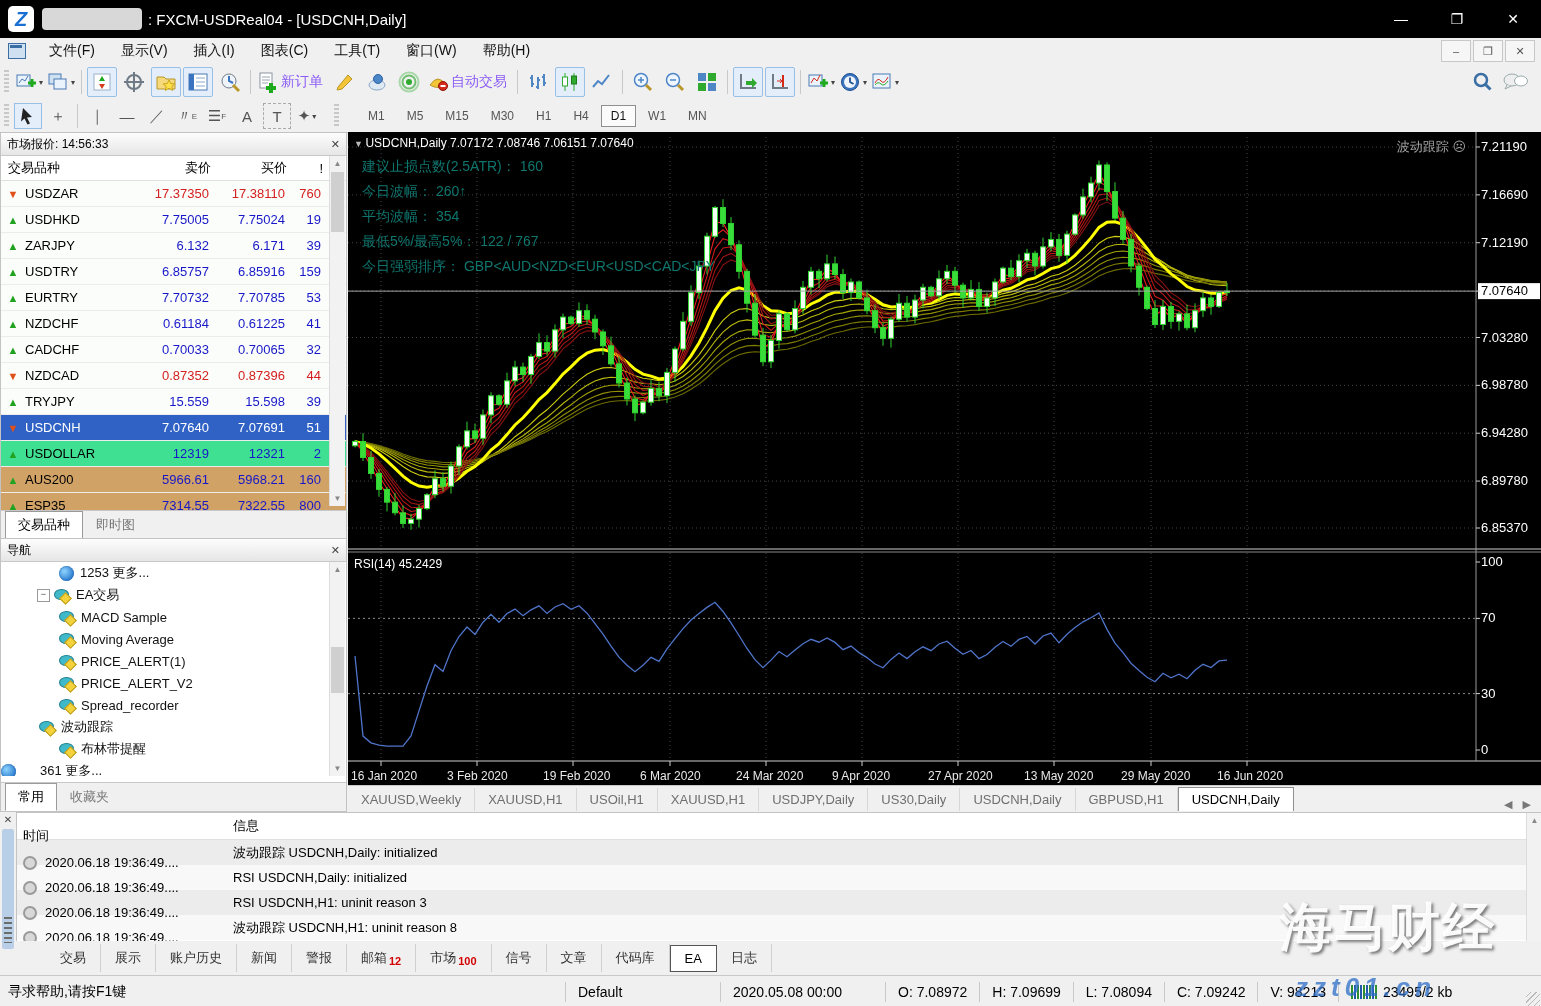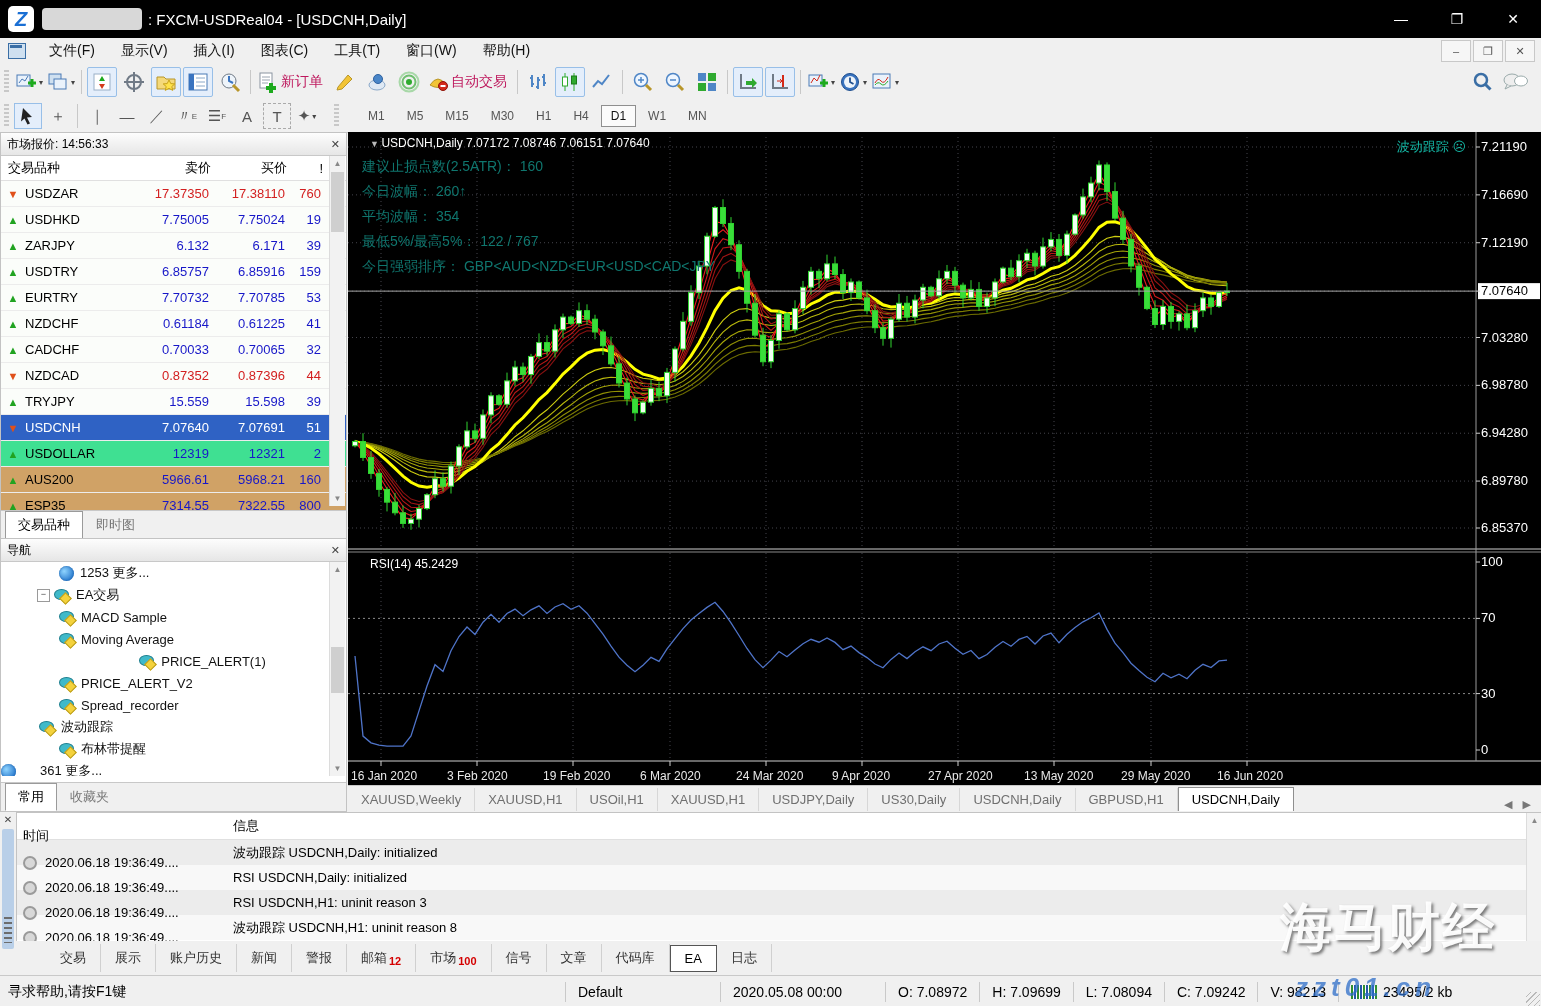--- a/index.html
+++ b/index.html
@@ -26,21 +26,21 @@
   
   .toolbar1{left:0;top:64px;width:1541px;height:36px;background:#f0f0f0;border-bottom:1px solid #dcdcdc;
             display:flex;align-items:center;}
   .toolbar2{left:0;top:100px;width:1541px;height:32px;background:#f0f0f0;border-bottom:1px solid #c9c9c9;
             display:flex;align-items:center;}
   .grip{width:5px;height:24px;margin:0 4px;background:repeating-linear-gradient(180deg,#c8c8c8 0 2px,transparent 2px 4px);}
   .tsep{width:1px;height:24px;background:#c8c8c8;margin:0 4px;}
   .tbtn{min-width:28px;height:28px;display:flex;align-items:center;justify-content:center;border:1px solid transparent;
         border-radius:2px;margin:0 1px;}
   .tbtn.pressed{background:#e4eefb;border:1px solid #98bfe8;}
-  .tbtn .lbl{font-size:14px;margin:0 4px 0 2px;color:#be185d;}
+  .tbtn .lbl{font-size:14px;margin:0 4px 0 2px;color:#8b5cf6;}
   .drop{font-size:8px;color:#444;margin-left:2px;}
   .tbtn2{min-width:26px;height:24px;display:flex;align-items:center;justify-content:center;border:1px solid transparent;margin:0 1px;
          color:#555;font-size:15px;}
   .tbtn2.pressed{background:#e4eefb;border:1px solid #98bfe8;}
   .tf-group{display:flex;margin-left:14px;}
   .tf-btn{padding:3px 9px;font-size:12px;color:#555;border:1px solid transparent;margin:0 1px;}
   .tf-btn.active{border:1px solid #8f8f8f;background:#fbfbfb;color:#111;}
   
   .panel{background:#fff;border:1px solid #c3c3c3;}
   .panel-title{height:22px;background:linear-gradient(#fdfdfd,#e6e6e6);border-bottom:1px solid #c8c8c8;
@@ -70,23 +70,23 @@
              margin-right:4px;background:#fff;}
   .ico-globe{width:15px;height:15px;border-radius:50%;background:radial-gradient(circle at 35% 35%,#8fd4ff,#2f7fd0 70%);
              display:inline-block;margin-right:6px;box-shadow:inset 0 0 2px #1b5fa8;}
   .ico-ea{width:17px;height:14px;position:relative;display:inline-block;margin-right:5px;}
   .ico-ea:before{content:"";position:absolute;left:0;top:1px;width:13px;height:9px;border-radius:50%;
                  background:#3fb9c9;border:1px solid #1f7f8f;}
   .ico-ea:after{content:"";position:absolute;left:7px;top:6px;width:7px;height:7px;background:#f4d23c;
                 border:1px solid #b89a1a;transform:rotate(45deg);}
   
   .chart-wrap{left:348px;top:132px;width:1193px;height:653px;background:#000;}
-  .chart-overlay{color:#fff;font-size:12px;white-space:nowrap;margin-left:16px;}
+  .chart-overlay{color:#fff;font-size:12px;white-space:nowrap;}
   .anno{color:#0f766e;font-size:14px;line-height:25px;white-space:nowrap;}
-  .ind-label{color:#14b8a6;font-size:13px;}
+  .ind-label{color:#a3a3a3;font-size:13px;}
   .chart-tabs{left:348px;top:785px;width:1193px;height:25px;background:#f0f0f0;border-top:1px solid #c9c9c9;
               display:flex;align-items:flex-end;}
   .chart-tab{padding:4px 13px;font-size:13px;color:#6f6f6f;border-right:1px solid #d7d7d7;}
   .chart-tab.active{background:#fff;border:1px solid #8f8f8f;border-bottom:none;color:#000;}
   .tab-arrows{margin-left:auto;color:#777;font-size:11px;padding-right:10px;display:flex;gap:10px;}
   
   .term-strip{left:0;top:812px;width:16px;height:163px;background:#f0f0f0;border-right:1px solid #d5d5d5;}
   .term-strip .x{display:block;text-align:center;font-size:10px;color:#444;padding-top:2px;}
   .term-bar{width:12px;height:120px;margin:4px auto 0;background:#b9cfe8;border-radius:2px;position:relative;}
   .term-bar:after{content:"";position:absolute;left:2px;bottom:6px;width:8px;height:26px;
@@ -521,21 +521,21 @@
         <span>EA交易</span>
       </div>
       <div class="nav-row" style="padding-left: 58px;">
         <span class="ico-ea"></span>
         <span>MACD Sample</span>
       </div>
       <div class="nav-row" style="padding-left: 58px;">
         <span class="ico-ea"></span>
         <span>Moving Average</span>
       </div>
-      <div class="nav-row" style="padding-left: 58px; justify-content: center;">
+      <div class="nav-row" style="padding-left: 58px;">
         <span class="ico-ea"></span>
         <span>PRICE_ALERT(1)</span>
       </div>
       <div class="nav-row" style="padding-left: 58px;">
         <span class="ico-ea"></span>
         <span>PRICE_ALERT_V2</span>
       </div>
       <div class="nav-row" style="padding-left: 58px;">
         <span class="ico-ea"></span>
         <span>Spread_recorder</span>

